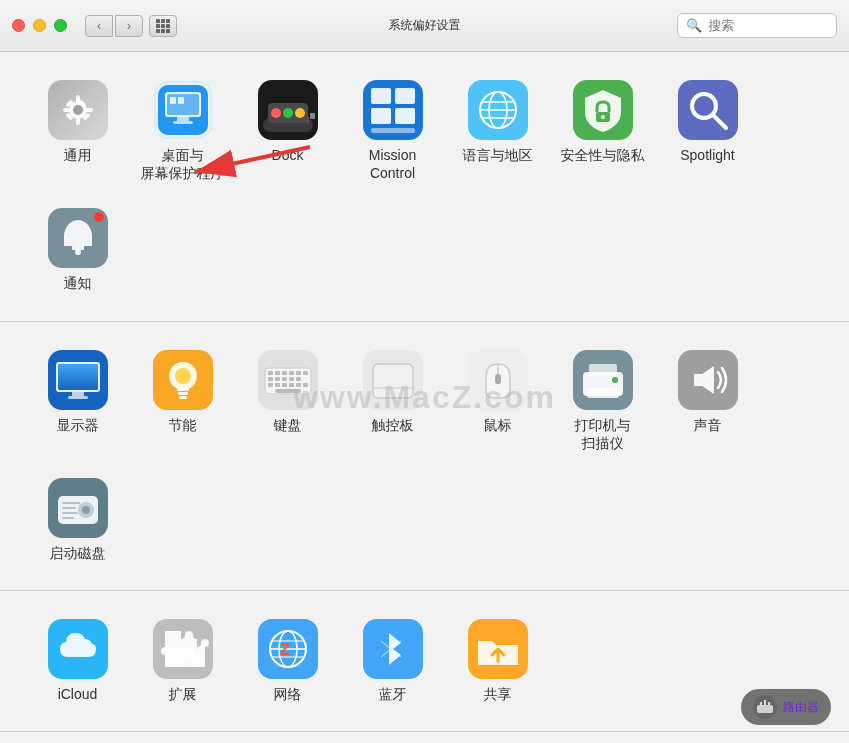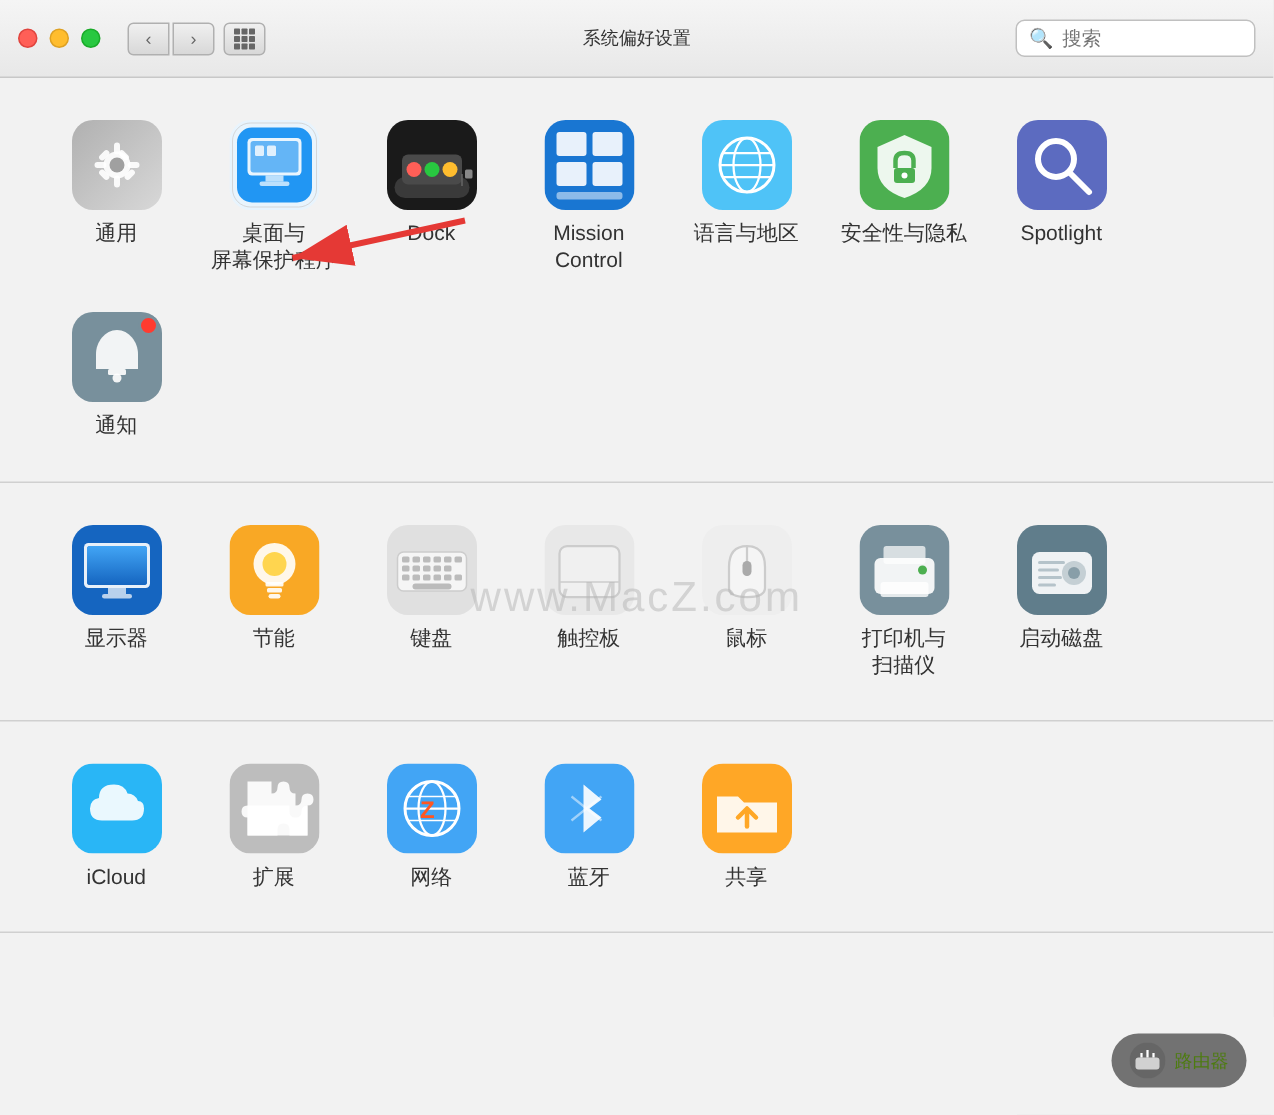--- a/index.html
+++ b/index.html
@@ -180,41 +180,41 @@
       left: 0;
       width: 849px;
       height: 691px;
       display: flex;
       align-items: center;
       justify-content: center;
       pointer-events: none;
       z-index: 10;
     }
     .watermark-text {
-      font-size: 28px;
-      font-weight: 400;
+      font-size: 32px;
+      font-weight: 700;
       color: rgba(180,180,180,0.5);
       letter-spacing: 2px;
     }
 
     
     .bottom-badge {
       position: absolute;
       bottom: 18px;
       right: 18px;
       background: rgba(60,60,60,0.7);
       border-radius: 20px;
       padding: 6px 12px;
       display: flex;
       align-items: center;
       gap: 6px;
       z-index: 20;
     }
     .badge-text {
-      color: #4d7c0f;
+      color: #6d28d9;
       font-size: 12px;
     }
 
     
     svg { display: block; }
   </style>
 </head>
 <body>
 
 <div class="title-bar">
@@ -511,20 +511,33 @@
             <rect x="16" y="14" width="28" height="12" rx="2" fill="white" fill-opacity="0.7"></rect>
 
             <rect x="14" y="38" width="32" height="10" rx="2" fill="white" fill-opacity="0.8"></rect>
 
             <circle cx="42" cy="30" r="3" fill="#4CAF50"></circle>
           </svg>
         </div>
         <span class="icon-label">打印机与<br>扫描仪</span>
       </div>
 
+      <div class="icon-item">
+        <div class="icon-img">
+          <svg width="60" height="60" viewBox="0 0 60 60">
+            <rect width="60" height="60" rx="14" fill="#9E9E9E"></rect>
+
+            <path d="M16 24 L16 36 L24 36 L36 44 L36 16 L24 24 Z" fill="white" fill-opacity="0.9"></path>
+
+            <path d="M40 22 Q46 30 40 38" fill="none" stroke="white" stroke-width="2.5" stroke-linecap="round"></path>
+            <path d="M44 18 Q52 30 44 42" fill="none" stroke="white" stroke-width="2.5" stroke-linecap="round"></path>
+          </svg>
+        </div>
+        <span class="icon-label">声音</span>
+      </div>
 
       <div class="icon-item">
         <div class="icon-img">
           <svg width="60" height="60" viewBox="0 0 60 60">
             <rect width="60" height="60" rx="14" fill="#607D8B"></rect>
 
             <rect x="10" y="18" width="40" height="28" rx="5" fill="white" fill-opacity="0.9"></rect>
             <circle cx="38" cy="32" r="8" fill="#607D8B" fill-opacity="0.3"></circle>
             <circle cx="38" cy="32" r="4" fill="#607D8B" fill-opacity="0.6"></circle>
 

